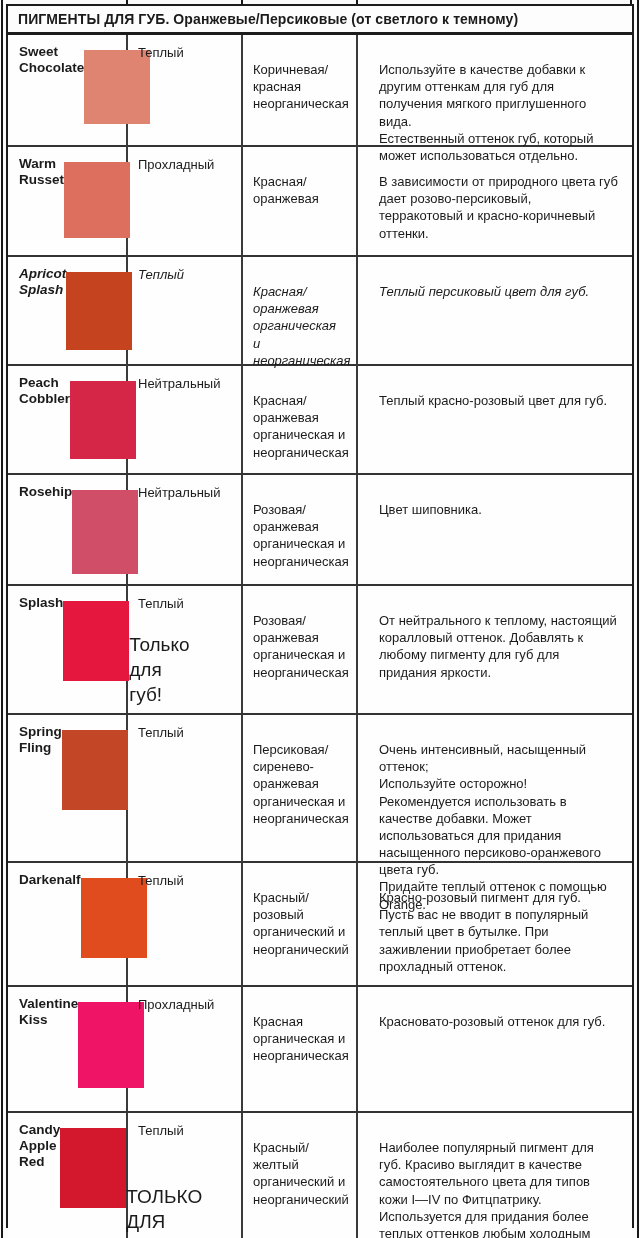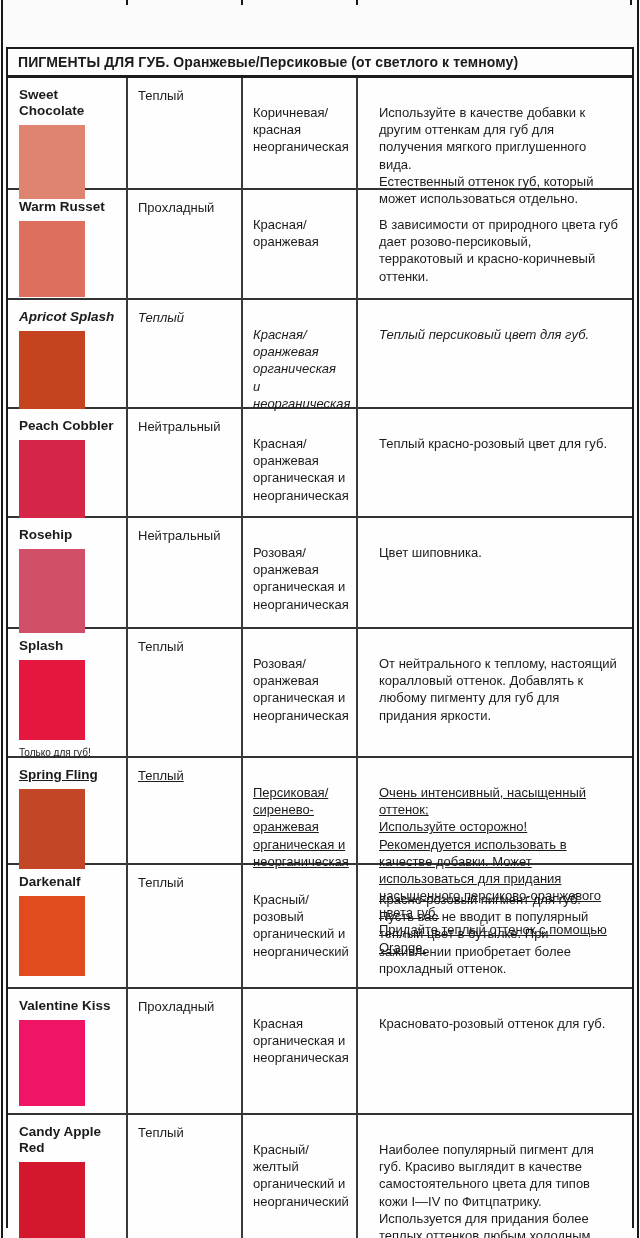--- a/index.html
+++ b/index.html
@@ -21,21 +21,20 @@
 
   
   .top-stub { position: absolute; top: 0; height: 5px; width: 2px; background: #181818; }
 
   .table-wrap {
     position: absolute;
     left: 6px; right: 6px; top: 4px; bottom: 10px;
     border: 2px solid #1c1c1c;
     border-bottom: none;
     background: #e5e5e5;
-    margin-top: 43px;
   }
 
   .header-row {
     height: 29px;
     border-bottom: 3px solid #1c1c1c;
     display: flex;
     align-items: center;
     padding: 0 10px;
     font-size: 14px;
     font-weight: bold;
@@ -52,24 +51,24 @@
   .row:last-child { border-bottom: none; }
 
   .cell {
     border-right: 2px solid #3a3a3a;
     padding: 9px 10px 6px 10px;
     font-size: 13px;
     line-height: 1.32;
   }
   .cell:last-child { border-right: none; padding-left: 21px; padding-right: 14px; }
 
-  .cell.name-cell { display: flex; flex-direction: column; padding-left: 11px; }
+  .cell.name-cell { display: flex; flex-direction: row; padding-left: 11px; }
   .pigment-name { font-weight: bold; font-size: 13.5px; line-height: 1.2; }
   .swatch { width: 66px; height: 76px; margin-top: 6px; flex: 0 0 auto; }
-  .lips-note { margin-top: auto; padding-top: 6px; font-size: 10px; }
+  .lips-note { margin-top: auto; padding-top: 6px; font-size: 19px; }
 
   .pre-wrap { white-space: pre-line; }
 </style>
 </head>
 <body>
 
 <div class="page">
 
   <div class="outer-line left"></div>
   <div class="outer-line right"></div>
@@ -197,21 +196,21 @@
       <span class="pre-wrap">Розовая/
 оранжевая
 органическая и
 неорганическая</span>
     </div>
     <div class="cell pre-wrap">
       <span class="pre-wrap">От нейтрального к теплому, настоящий коралловый оттенок.  Добавлять к любому пигменту для губ для придания яркости.</span>
     </div>
   </div>
 
-  <div class="row" style="height: 107px; text-decoration: underline;">
+  <div class="row" style="height: 148px;">
     <div class="cell name-cell">
       <span class="pigment-name">Spring Fling</span>
       <span class="swatch" style="background: rgb(195, 71, 38); height: 80px;"></span>
 
     </div>
     <div class="cell">
       <span>Теплый</span>
     </div>
     <div class="cell pre-wrap">
       <span class="pre-wrap">Персиковая/

